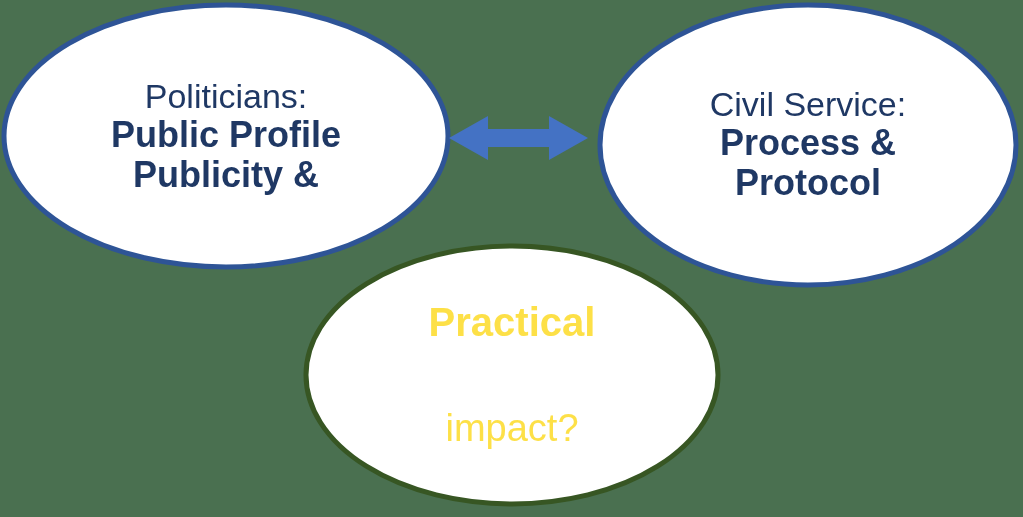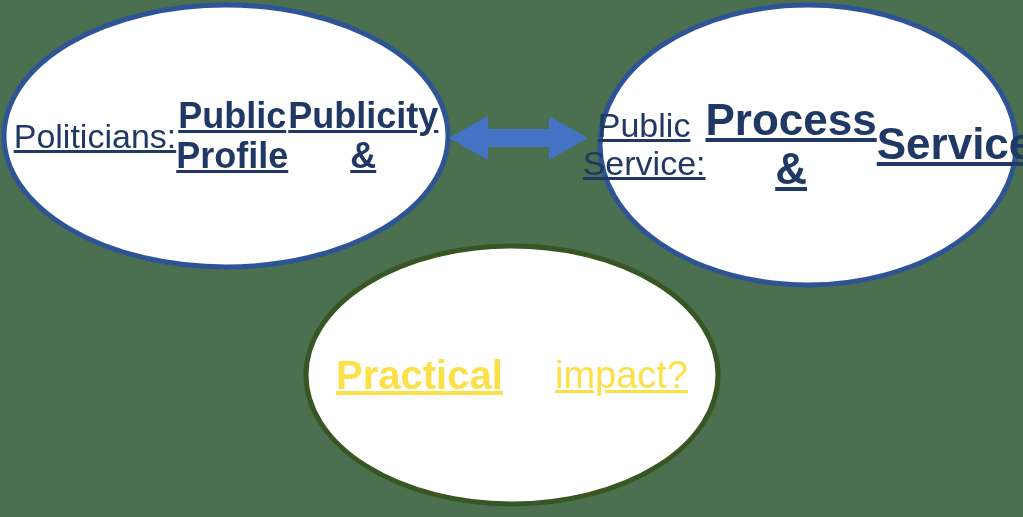--- a/index.html
+++ b/index.html
@@ -23,27 +23,26 @@
   #canvas svg.layer {
     position: absolute;
     left: 0;
     top: 0;
     width: 1023px;
     height: 517px;
   }
   .node-label {
     position: absolute;
     display: flex;
-    flex-direction: row;
+    flex-direction: column;
     align-items: center;
     justify-content: center;
     text-align: center;
     pointer-events: none;
     line-height: 1.12;
-    text-decoration: underline;
   }
   .line-regular { font-weight: 400; }
   .line-bold    { font-weight: 700; }
 
   
   #label-politicians {
     left: 36px;
     top: 38px;
     width: 380px;
     height: 196px;
@@ -54,21 +53,21 @@
 
   
   #label-civil-service {
     left: 628px;
     top: 46px;
     width: 360px;
     height: 196px;
     color: #1f3864;
   }
   #label-civil-service .line-regular { font-size: 34px; }
-  #label-civil-service .line-bold    { font-size: 44px; }
+  #label-civil-service .line-bold    { font-size: 36px; }
 
   
   #label-practical-impact {
     left: 336px;
     top: 300px;
     width: 352px;
     height: 150px;
     color: #fde047;
     justify-content: space-between;
   }
@@ -100,23 +99,23 @@
     </g>
   </svg>
 
   <div class="node-label" id="label-politicians">
     <div class="line-regular">Politicians:</div>
     <div class="line-bold">Public Profile</div>
     <div class="line-bold">Publicity &amp;</div>
   </div>
 
   <div class="node-label" id="label-civil-service">
-    <div class="line-regular">Public Service:</div>
+    <div class="line-regular">Civil Service:</div>
     <div class="line-bold">Process &amp;</div>
-    <div class="line-bold">Service</div>
+    <div class="line-bold">Protocol</div>
   </div>
 
   <div class="node-label" id="label-practical-impact">
     <div class="line-bold">Practical</div>
     <div class="line-regular">impact?</div>
   </div>
 
 </div>
 
 </body></html>

